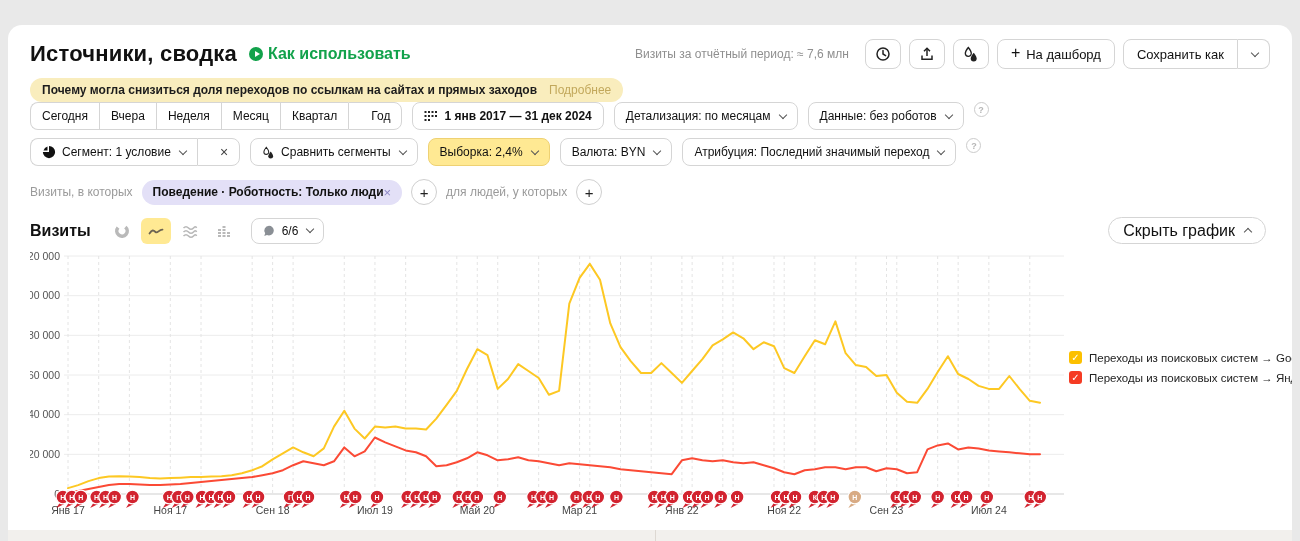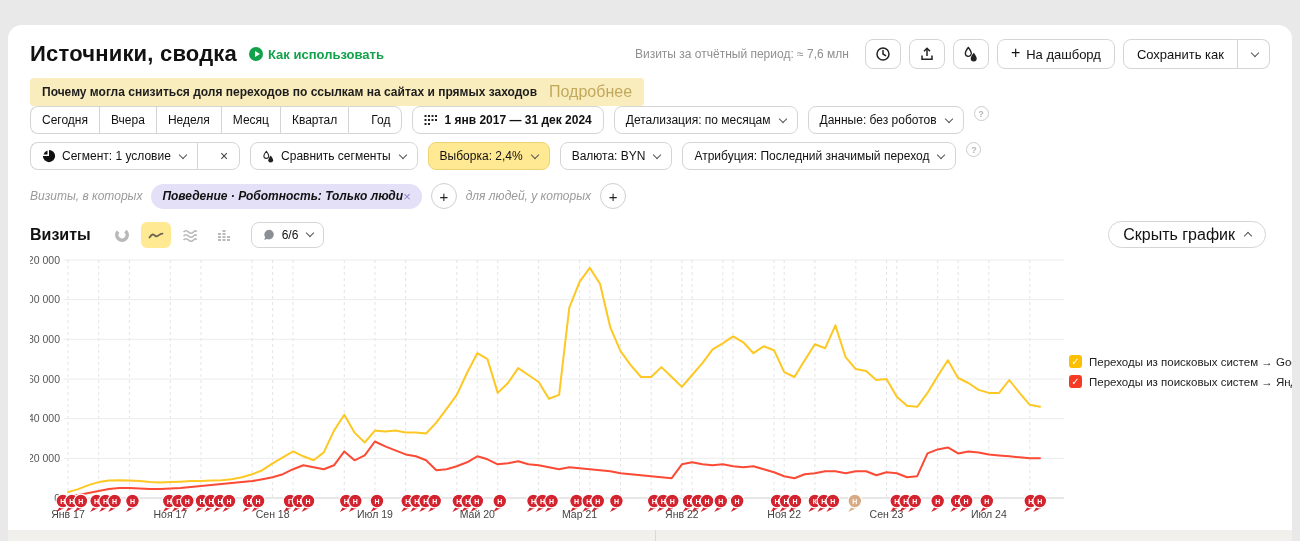--- a/index.html
+++ b/index.html
@@ -11,58 +11,58 @@
 
   .bottom-strip { position:absolute; left:8px; top:530px; width:1284px; height:11px; background:#f2f0ed; }
   .bottom-strip .vdiv { position:absolute; left:647px; top:0; width:1px; height:11px; background:#ddd8d2; }
 
   
   .hdr { display:flex; align-items:center; margin:14px 22px 0 22px; }
   .title { font-size:22px; font-weight:bold; letter-spacing:.2px; }
   .howto { display:flex; align-items:center; gap:5px; margin-left:12px; cursor:pointer; }
   .howto-badge { width:14px; height:14px; border-radius:50%; background:#12a24b; display:flex; align-items:center; justify-content:center; }
   .howto-badge i { display:block; width:0; height:0; border-left:5px solid #fff; border-top:3px solid transparent; border-bottom:3px solid transparent; margin-left:2px; }
-  .howto-label { color:#12a24b; font-size:13px; font-weight:bold; }
+  .howto-label { color:#12a24b; font-size:16px; font-weight:bold; }
   .hdr-right { margin-left:auto; display:flex; align-items:center; gap:8px; }
   .visits-period { color:#8f8f8f; font-size:12px; margin-right:8px; }
   .icon-btn { width:36px; height:30px; border:1px solid #d5d5d5; border-radius:8px; background:#fff;
               display:flex; align-items:center; justify-content:center; cursor:pointer; }
   .btn30 { height:30px; display:inline-flex; align-items:center; gap:6px; padding:0 13px;
            border:1px solid #d5d5d5; border-radius:8px; background:#fff; font-size:13px; cursor:pointer; }
   .plus-glyph { font-size:16px; font-weight:normal; line-height:1; margin-top:-2px; }
   .split { display:flex; }
   .split .main { border-radius:8px 0 0 8px; }
   .split .chev-seg { width:32px; height:30px; border:1px solid #d5d5d5; border-left:none;
                      border-radius:0 8px 8px 0; background:#fff; display:flex; align-items:center; justify-content:center; cursor:pointer; }
 
   
   .banner { display:inline-flex; align-items:center; gap:12px; margin:9px 22px 0 22px;
-            background:#f9edbd; border-radius:4px; padding:5px 12px; }
+            background:#f9edbd; border-radius:12px; padding:5px 12px; }
   .banner-text { font-size:12px; font-weight:bold; color:#1c1c1c; }
-  .banner-more { font-size:16px; color:#c2a85c; cursor:pointer; }
+  .banner-more { font-size:12px; color:#c2a85c; cursor:pointer; }
 
   
   .frow { display:flex; align-items:flex-start; gap:10px; margin:0 22px 0 22px; }
   .btn { height:28px; display:inline-flex; align-items:center; gap:6px; padding:0 11px;
          border:1px solid #d5d5d5; border-radius:8px; background:#fff; font-size:12px; color:#111; cursor:pointer; white-space:nowrap; }
   .btn.yellow { background:#ffe993; border-color:#eed173; }
   .btn.bold { font-weight:bold; }
   .seg-group { display:flex; }
   .seg-group .btn { border-radius:0; border-right:none; }
   .seg-group .btn:first-child { border-radius:8px 0 0 8px; }
   .seg-group .btn:last-child { border-radius:0 8px 8px 0; border-right:1px solid #d5d5d5;padding-left:22px; }
   .chev { display:inline-block; width:6px; height:6px; border-right:1.5px solid #555; border-bottom:1.5px solid #555;
           transform:rotate(45deg); margin:-3px 0 0 3px; }
   .chev.up { transform:rotate(-135deg); margin-top:3px; }
   .xmark { font-size:14px; color:#444; line-height:1; }
   .help { width:15px; height:15px; border:1px solid #ccc; border-radius:50%; color:#b5b5b5;
           font-size:9px; font-weight:bold; display:flex; align-items:center; justify-content:center; }
 
   
-  .chips-row { display:flex; align-items:center; gap:9px; margin:13px 22px 0 22px;font-style:italic; }
+  .chips-row { display:flex; align-items:center; gap:9px; margin:13px 22px 0 22px; }
   .gray-label { color:#9a9a9a; font-size:12px; }
   .chip { display:inline-flex; align-items:center; background:#e3e0f7; border-radius:14px;
           height:25px; padding:0 11px; font-size:12px; font-weight:bold; cursor:default; }
   .chip .chip-x { color:#8d87c6; font-size:13px; font-weight:normal; cursor:pointer; }
   .plus-circle { width:26px; height:26px; border:1px solid #cfcfcf; border-radius:50%; background:#fff;
                  display:flex; align-items:center; justify-content:center; font-size:15px; color:#222; cursor:pointer; }
 
   
   .controls { display:flex; align-items:center; margin:12px 22px 0 22px; }
   .metric { font-size:16px; font-weight:bold; margin-right:16px; }

